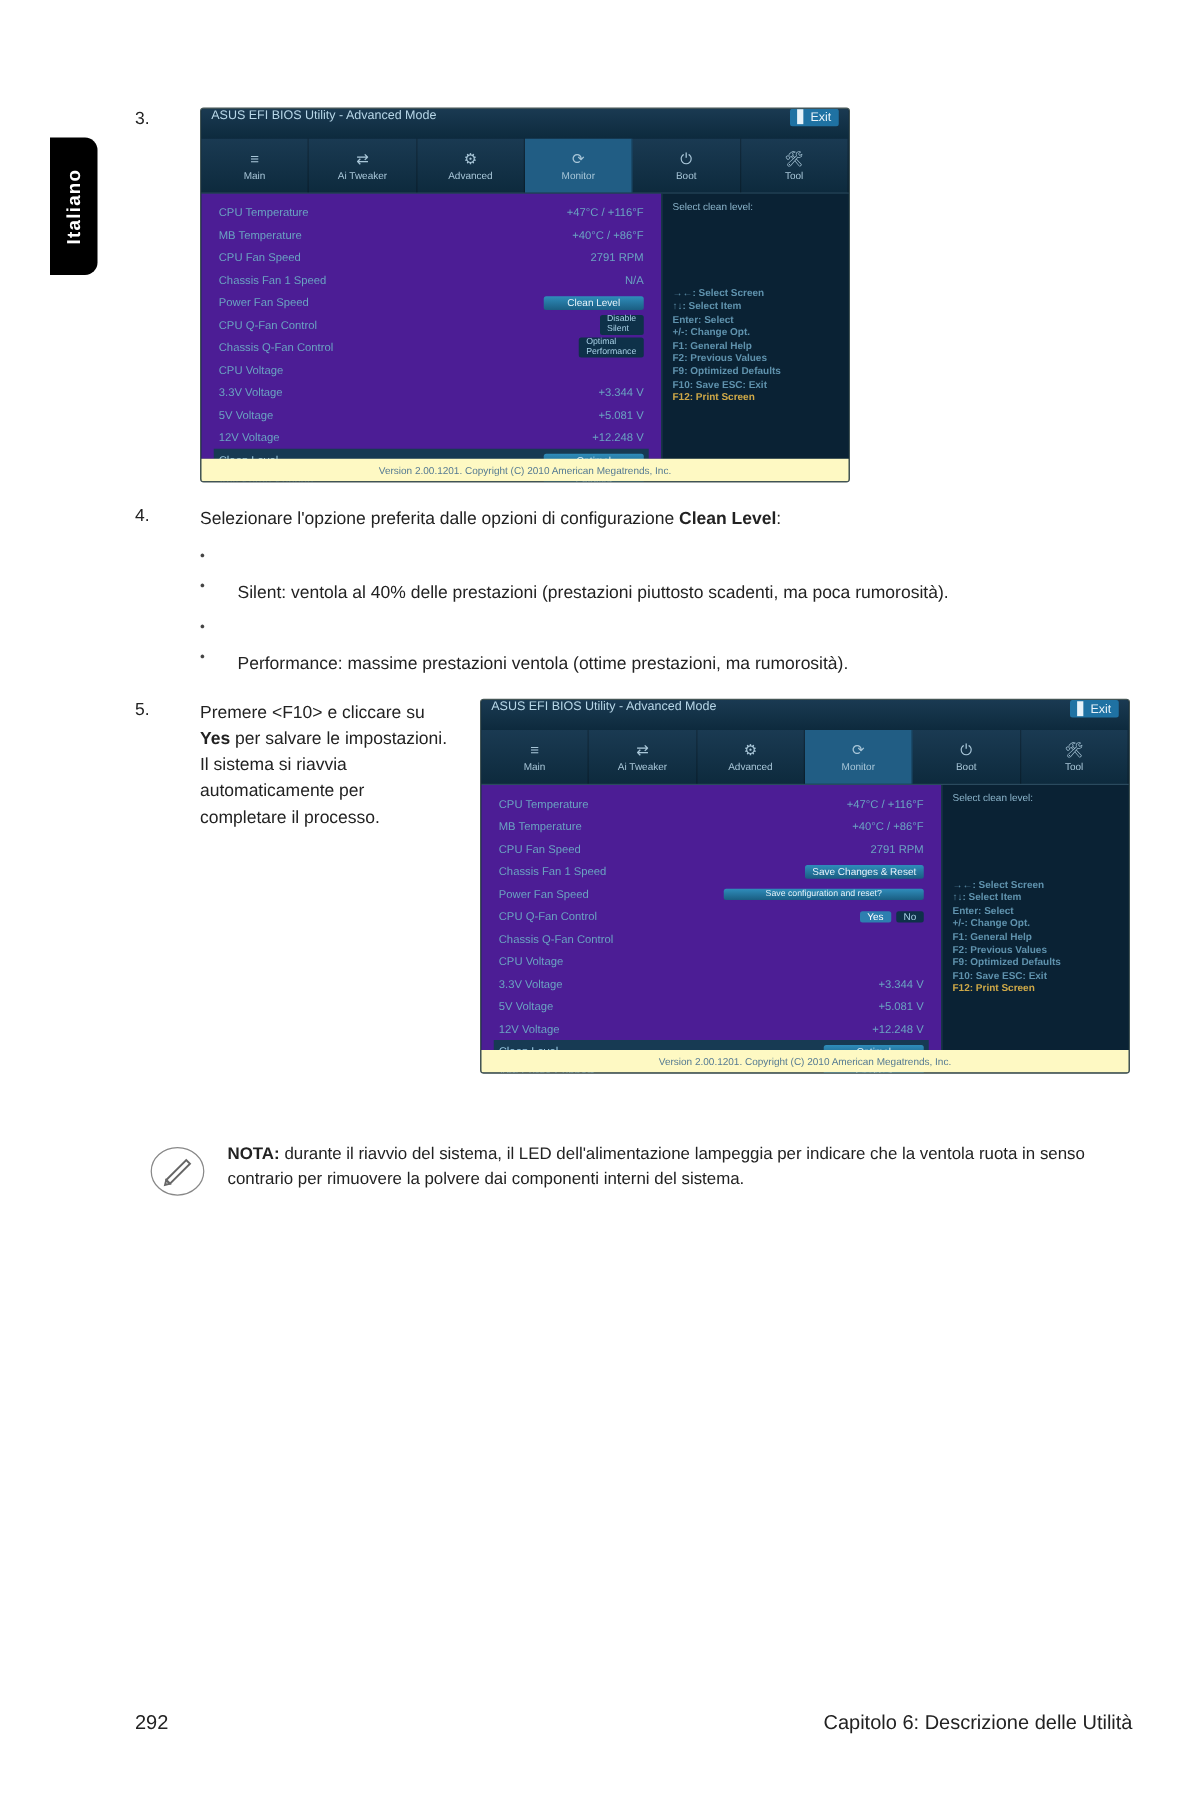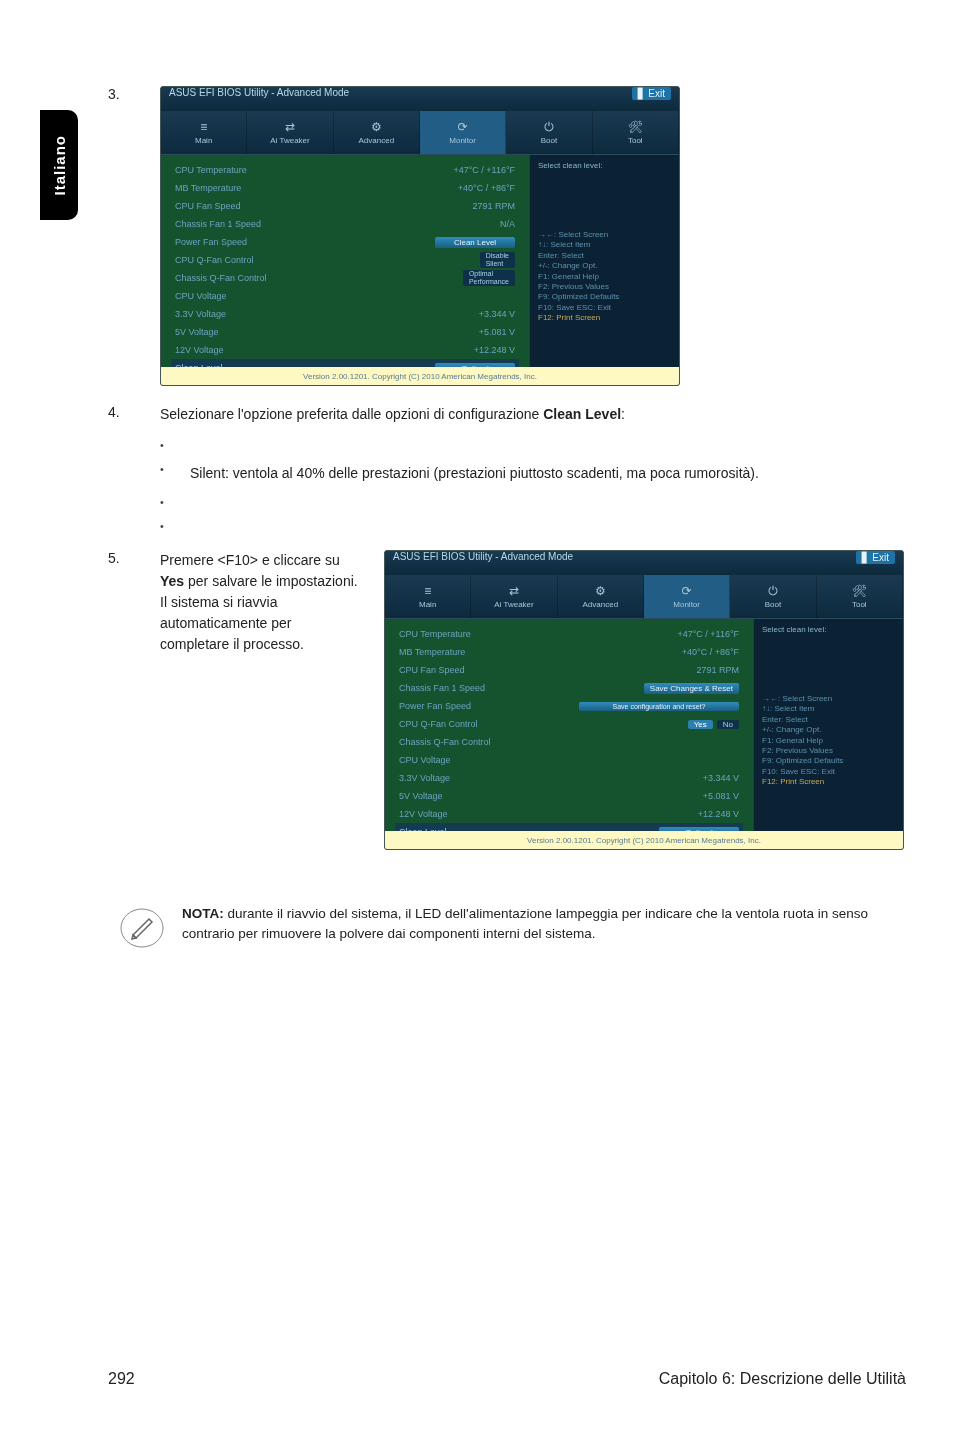--- a/index.html
+++ b/index.html
@@ -94,21 +94,21 @@
   }
   .bios-tab.active { background: #215d84; }
   .tab-icon { width: 14px; height: 14px; display: flex; align-items: center; justify-content: center; font-size: 12px; }
   .bios-body {
     display: flex;
     height: calc(100% - 68px - 18px);
   }
   .bios-left {
     flex: 1;
     padding: 6px 10px;
-    background: #14532d;
+    background: #4c1d95;
   }
   .bios-right {
     width: 150px;
     background: #0a2234;
     border-left: 1px solid #1d3a4e;
     padding: 6px 8px;
     font-size: 8px;
     color: #5f92ad;
   }
   .bios-row {
@@ -144,21 +144,21 @@
     left: 0;
     right: 0;
     height: 18px;
     background: #fef9c3;
     color: #557a92;
     font-size: 8px;
     display: flex;
     align-items: center;
     justify-content: center;
   }
-  .right-group { margin-top: 18px; line-height: 1.3; }
+  .right-group { margin-top: 18px; line-height: 1.3; font-weight: bold; }
   .right-group .y { color: #cfa948; }
 
   .sub-list { margin-top: 10px; }
   .sub-item { display: flex; gap: 20px; margin-bottom: 12px; padding-left: 52px; }
   .sub-bullet { flex: 0 0 10px; font-size: 11px; color: #444; }
   .sub-text { flex: 1; line-height: 1.5; }
 
   .note-box {
     display: flex;
     gap: 16px;
@@ -318,20 +318,21 @@
       </div>
       <div class="sub-item">
         <div class="sub-bullet">•</div>
                    <div class="sub-text">Silent: ventola al 40% delle prestazioni (prestazioni piuttosto scadenti, ma poca rumorosità).</div>
       </div>
       <div class="sub-item">
         <div class="sub-bullet">•</div>
       </div>
       <div class="sub-item">
         <div class="sub-bullet">•</div>
+                   <div class="sub-text">Performance: massime prestazioni ventola (ottime prestazioni, ma rumorosità).</div>
       </div>
     </div>
 
   <div class="step-row" style="margin-top:18px">
     <div class="step-num">5.</div>
     <div class="step3-wrap">
       <div class="step3-text" style="width:200px">
         <span>Premere &lt;F10&gt; e cliccare su </span><b>Yes</b><span> per salvare le impostazioni. Il sistema si riavvia automaticamente per completare il processo.</span>
       </div>
       <div class="bios-shot" id="bios2">

